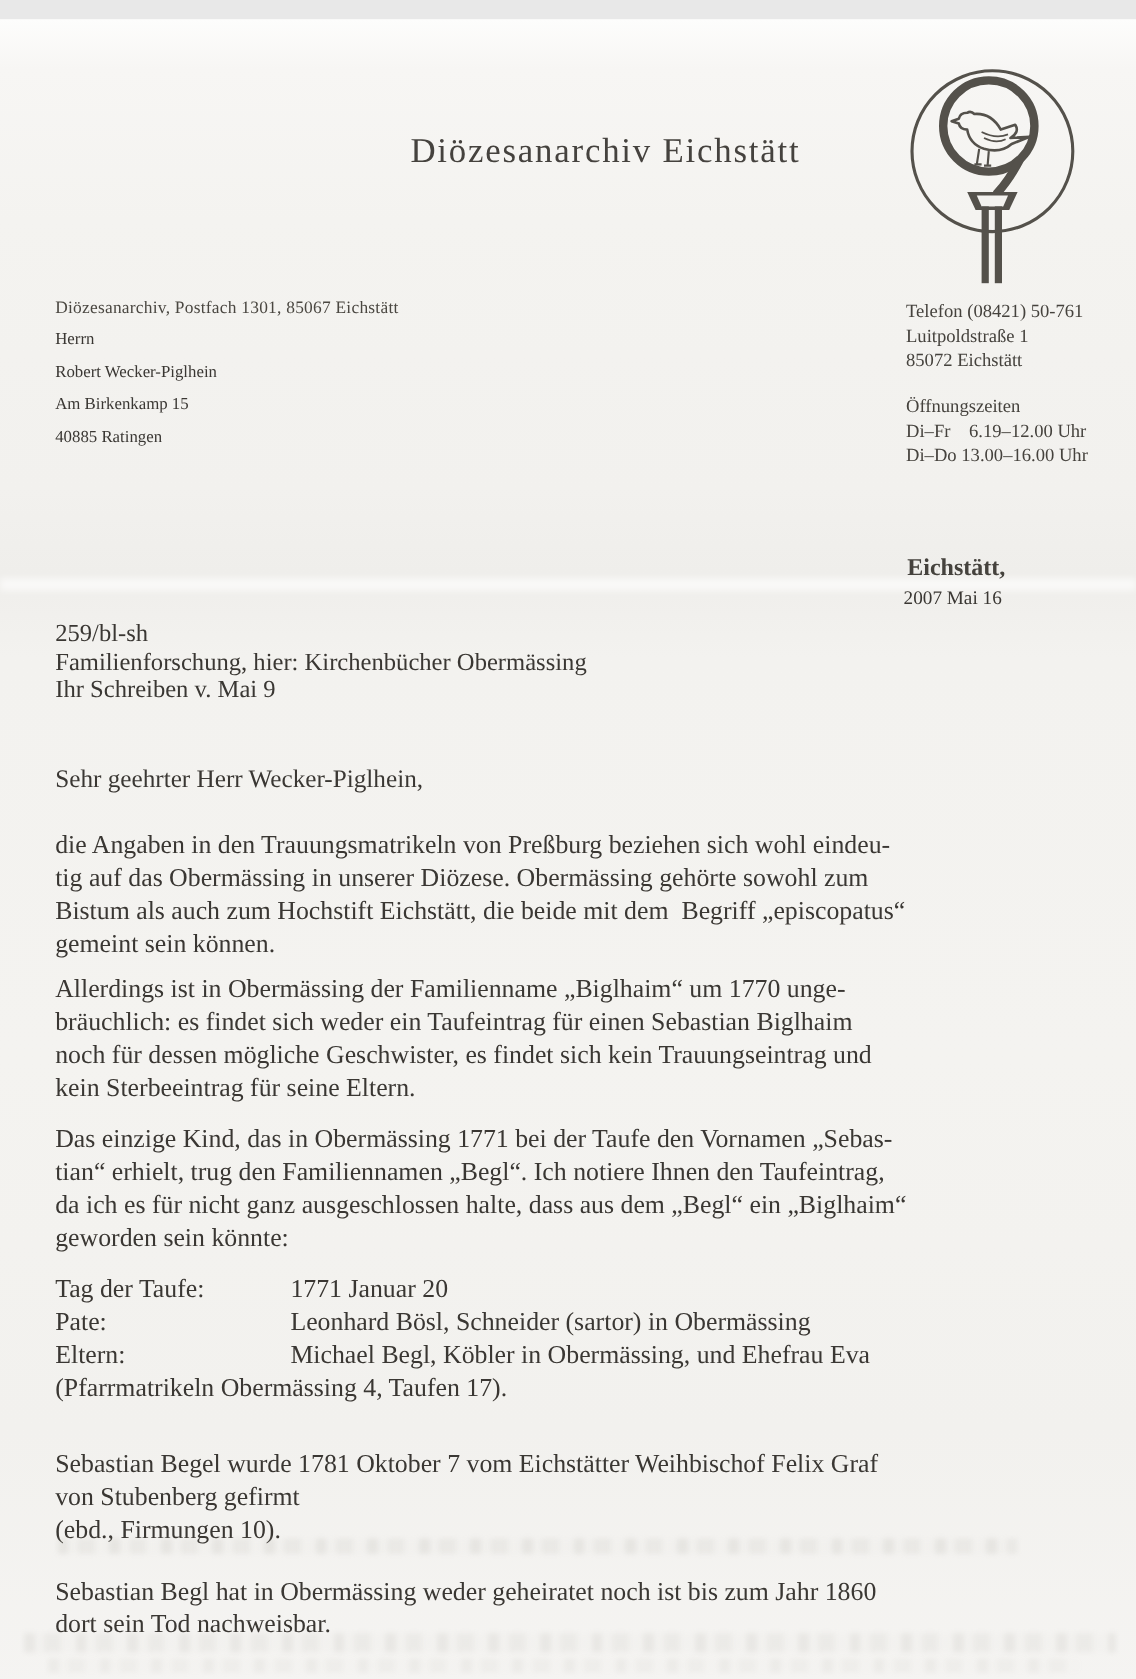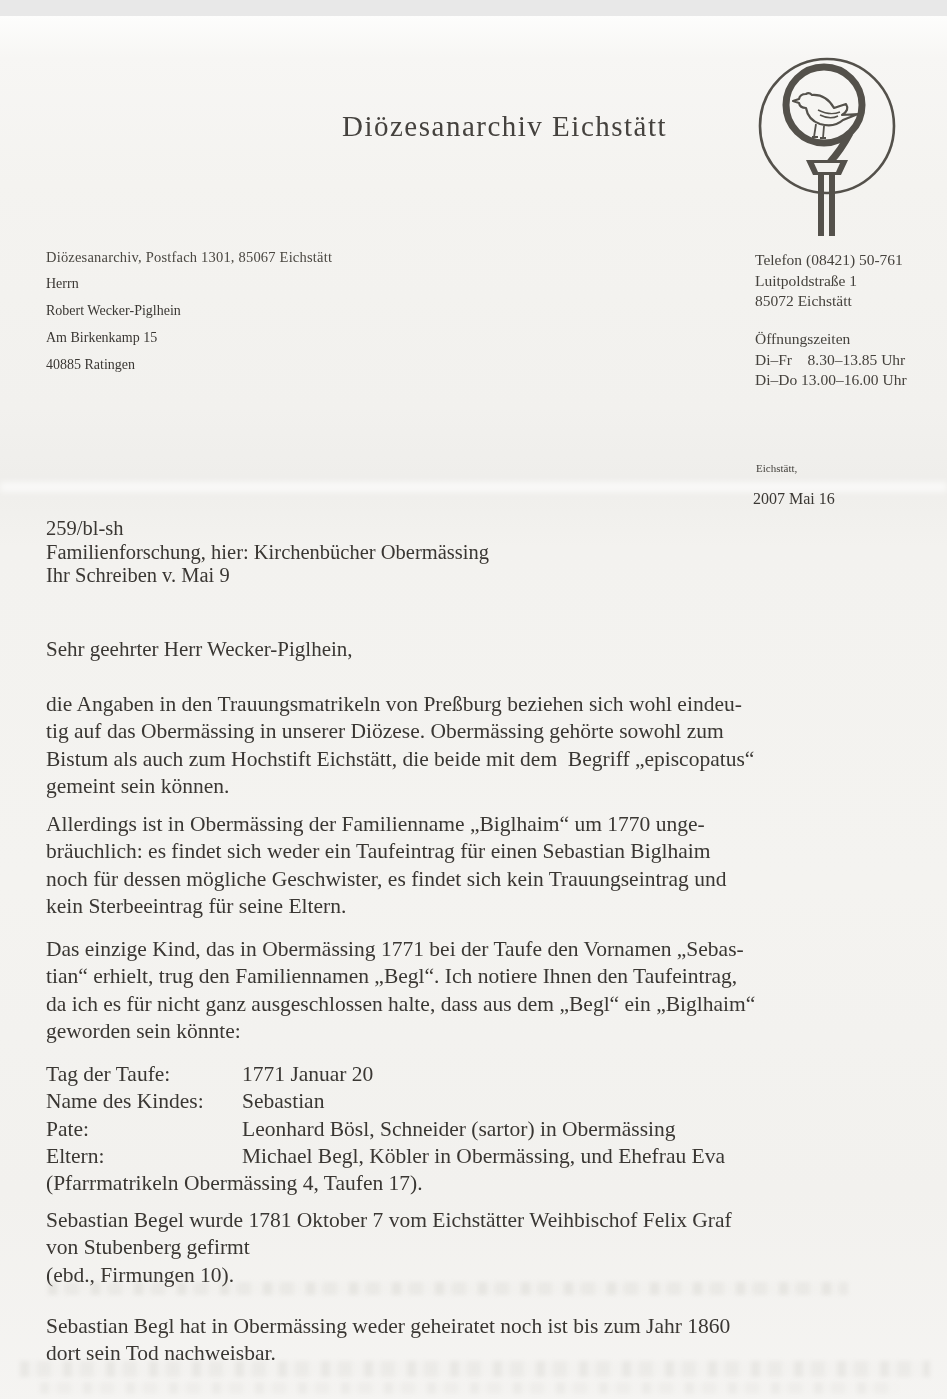--- a/index.html
+++ b/index.html
@@ -45,21 +45,21 @@
   .contact {
     left: 755px; top: 234px;
     font-size: 15.5px; line-height: 20.5px; color: #45423d;
   }
   .hours {
     left: 755px; top: 313px;
     font-size: 15.5px; line-height: 20.5px; color: #45423d;
   }
   .dateline-place {
     left: 756px; top: 446px;
-    font-size: 11px; color: #45423d;
+    font-size: 20px; color: #45423d; font-weight: bold;
   }
   .dateline-date {
     left: 753px; top: 474px;
     font-size: 16px; color: #3a3733;
   }
   .reference {
     left: 46px; top: 501px;
     font-size: 20.5px; line-height: 23.5px; color: #3a3733;
   }
   .salutation {
@@ -151,21 +151,21 @@
 40885 Ratingen</div>
 
   <div class="abs contact">
     <div>Telefon (08421) 50-761</div>
     <div>Luitpoldstraße 1</div>
     <div>85072 Eichstätt</div>
   </div>
 
   <div class="abs hours">
     <div>Öffnungszeiten</div>
-    <div class="lines">Di–Fr    8.30–13.85 Uhr
+    <div class="lines">Di–Fr    6.19–12.00 Uhr
 Di–Do 13.00–16.00 Uhr</div>
   </div>
 
   <div class="abs dateline-place">Eichstätt,</div>
   <div class="abs dateline-date">2007 Mai 16</div>
 
   <div class="abs reference lines">259/bl-sh
 Familienforschung, hier: Kirchenbücher Obermässing
 Ihr Schreiben v. Mai 9</div>
 
@@ -181,24 +181,20 @@
 kein Sterbeeintrag für seine Eltern.</div>
   <div class="abs para p3 lines">Das einzige Kind, das in Obermässing 1771 bei der Taufe den Vornamen „Sebas-
 tian“ erhielt, trug den Familiennamen „Begl“. Ich notiere Ihnen den Taufeintrag,
 da ich es für nicht ganz ausgeschlossen halte, dass aus dem „Begl“ ein „Biglhaim“
 geworden sein könnte:</div>
 
   <div class="abs record">
     <div class="record-row">
       <span class="record-label">Tag der Taufe:</span>
       <span class="record-value">1771 Januar 20</span>
-    </div>
-    <div class="record-row">
-      <span class="record-label">Name des Kindes:</span>
-      <span class="record-value">Sebastian</span>
     </div>
     <div class="record-row">
       <span class="record-label">Pate:</span>
       <span class="record-value">Leonhard Bösl, Schneider (sartor) in Obermässing</span>
     </div>
     <div class="record-row">
       <span class="record-label">Eltern:</span>
       <span class="record-value">Michael Begl, Köbler in Obermässing, und Ehefrau Eva</span>
     </div>
     <div class="record-source">(Pfarrmatrikeln Obermässing 4, Taufen 17).</div>

